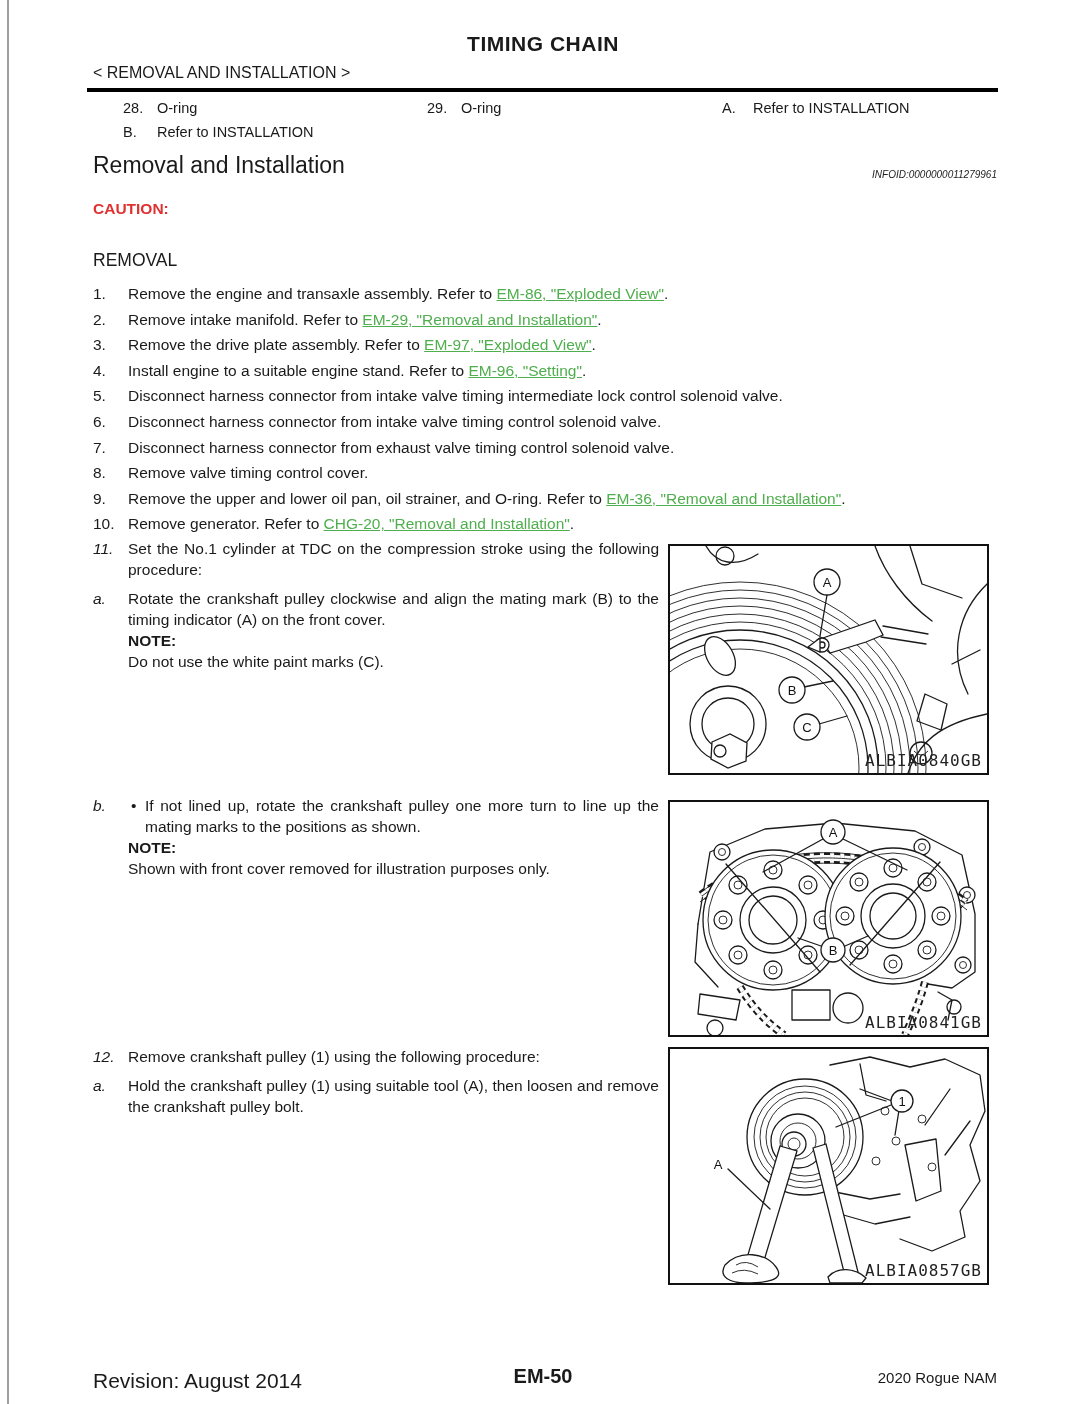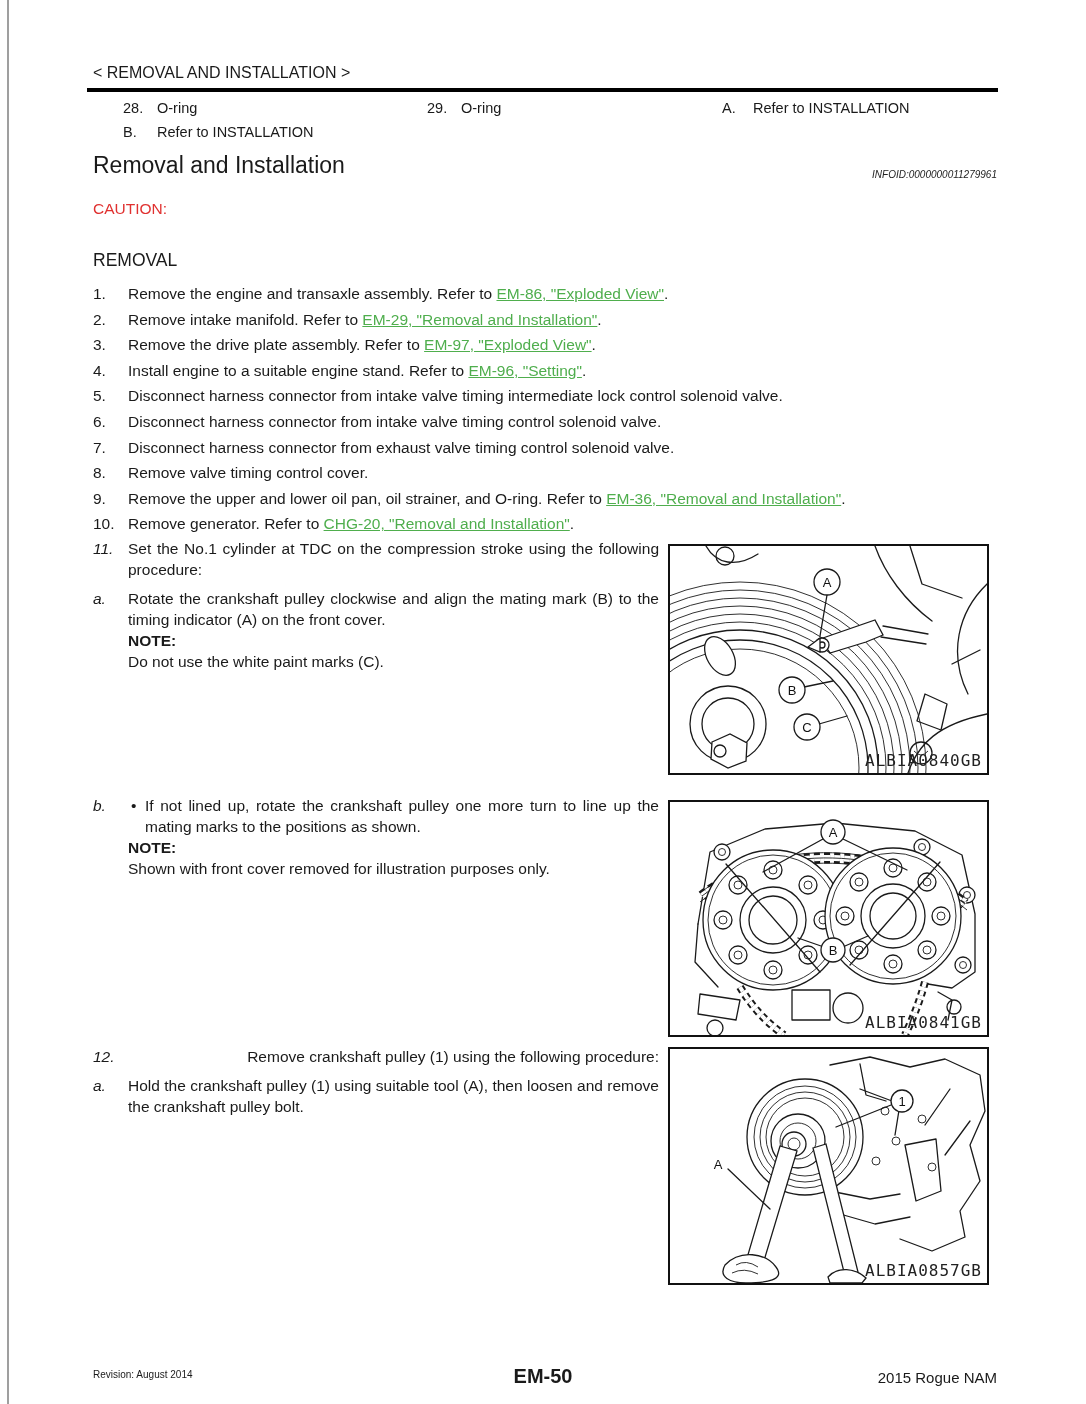--- a/index.html
+++ b/index.html
@@ -12,52 +12,53 @@
     overflow:hidden;
   }
   .scan-edge{position:absolute;left:7px;top:0;width:2px;height:1404px;background:#9f9f9f;}
   .abs{position:absolute;}
   .page-title{left:0;top:32px;width:1086px;text-align:center;font-size:21px;font-weight:bold;letter-spacing:.5px;}
   .section-head{left:93px;top:64px;font-size:16px;}
   .head-rule{left:87px;top:88px;width:911px;height:4px;background:#000;}
   .part-item{top:0;font-size:14.5px;white-space:nowrap;}
   .h2{left:93px;top:152px;font-size:23px;}
   .infoid{right:89px;top:169px;font-size:10px;font-style:italic;color:#222;}
-  .caution-label{left:93px;top:200px;font-size:15.5px;font-weight:normal;}
+  .caution-label{left:93px;top:200px;font-size:15.5px;font-weight:bold;}
   .caution-text{left:93px;top:221px;font-size:15.5px;font-weight:bold;width:905px;}
   .removal-head{left:93px;top:250px;font-size:17.5px;}
   .steps{left:93px;top:281px;width:905px;font-size:15.5px;}
   .step-row{display:flex;line-height:25.6px;}
   .step-num{width:35px;flex:0 0 35px;}
   .step-text{flex:1;}
   a.ref-link{text-decoration:underline;cursor:pointer;}
   .colblock{width:566px;font-size:15.5px;line-height:21px;}
   .numrow{display:flex;}
   .numrow .n{width:35px;flex:0 0 35px;font-style:italic;}
   .numrow .t{flex:1;text-align:justify;}
   .note-label{font-weight:bold;}
   .bullet{position:relative;padding-left:17px;text-align:justify;}
   .bullet::before{content:"\2022";position:absolute;left:3px;}
   .figure{position:absolute;left:668px;width:317px;border:2px solid #111;background:#fff;}
   .figure svg{display:block;}
   .fig-code{position:absolute;right:5px;bottom:3px;font-family:"DejaVu Sans Mono",monospace;font-size:16px;color:#222;letter-spacing:1px;}
-  .footer-left{left:93px;top:1369px;font-size:10px;}
+  .footer-left{left:93px;top:1369px;font-size:21px;}
   .footer-center{left:0;top:1365px;width:1086px;text-align:center;font-size:20px;font-weight:bold;}
   .footer-right{right:89px;top:1369px;font-size:15px;}
   svg .ln{fill:none;stroke:#1a1a1a;stroke-width:1.3;stroke-linecap:round;stroke-linejoin:round;}
   svg .thin{fill:none;stroke:#1a1a1a;stroke-width:0.9;}
   svg .wh{fill:#ffffff;stroke:#1a1a1a;stroke-width:1.3;}
   svg .callout-txt{font-family:"Liberation Sans",sans-serif;font-size:13px;fill:#111;text-anchor:middle;}
 </style>
 </head>
 <body>
 
 <div id="page">
   <div class="scan-edge"></div>
 
+  <div class="abs page-title">TIMING CHAIN</div>
   <div class="abs section-head">&lt; REMOVAL AND INSTALLATION &gt;</div>
   <div class="abs head-rule"></div>
 
   <div class="abs part-item" style="left:123px;top:100px;">28.</div>
   <div class="abs part-item" style="left:157px;top:100px;">O-ring</div>
   <div class="abs part-item" style="left:427px;top:100px;">29.</div>
   <div class="abs part-item" style="left:461px;top:100px;">O-ring</div>
   <div class="abs part-item" style="left:722px;top:100px;">A.</div>
   <div class="abs part-item" style="left:753px;top:100px;">Refer to INSTALLATION</div>
   <div class="abs part-item" style="left:123px;top:124px;">B.</div>
@@ -136,21 +137,21 @@
         <span style="display:block;" class="bullet">If not lined up, rotate the crankshaft pulley one more turn to line up the mating marks to the positions as shown.</span>
         <span style="display:block;" class="note-label">NOTE:</span>
         <span style="display:block;">Shown with front cover removed for illustration purposes only.</span>
       </span>
     </div>
   </div>
 
   <div class="abs colblock" style="left:93px;top:1046px;">
     <div class="numrow">
         <span class="n">12.</span>
-        <span class="t" style="text-align:right;">Remove crankshaft pulley (1) using the following procedure:</span>
+        <span class="t" style="text-align:left;">Remove crankshaft pulley (1) using the following procedure:</span>
       </div>
   </div>
   <div class="abs colblock" style="left:93px;top:1075px;">
     <div class="numrow">
         <span class="n">a.</span>
         <span class="t">Hold the crankshaft pulley (1) using suitable tool (A), then loosen and remove the crankshaft pulley bolt.</span>
       </div>
   </div>
 
   <div class="figure" style="top:544px;height:227px;">
@@ -336,14 +337,14 @@
       <text class="callout-txt" x="48" y="120">A</text>
       <line class="ln" x1="221" y1="56" x2="166" y2="78"></line>
       <circle class="wh" cx="232" cy="52" r="11"></circle>
       <text class="callout-txt" x="232" y="57">1</text>
     </svg>
     <div class="fig-code">ALBIA0857GB</div>
   </div>
 
   <div class="abs footer-left">Revision: August 2014</div>
   <div class="abs footer-center">EM-50</div>
-  <div class="abs footer-right">2015 Rogue NAM</div>
+  <div class="abs footer-right">2020 Rogue NAM</div>
 </div>
 
 </body></html>

